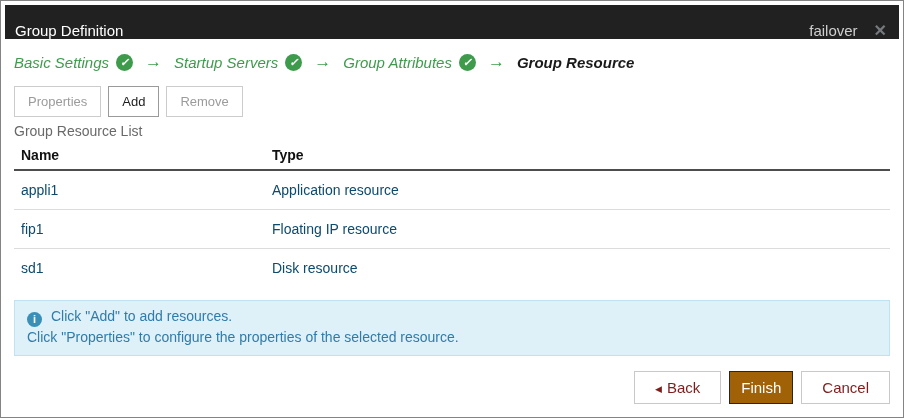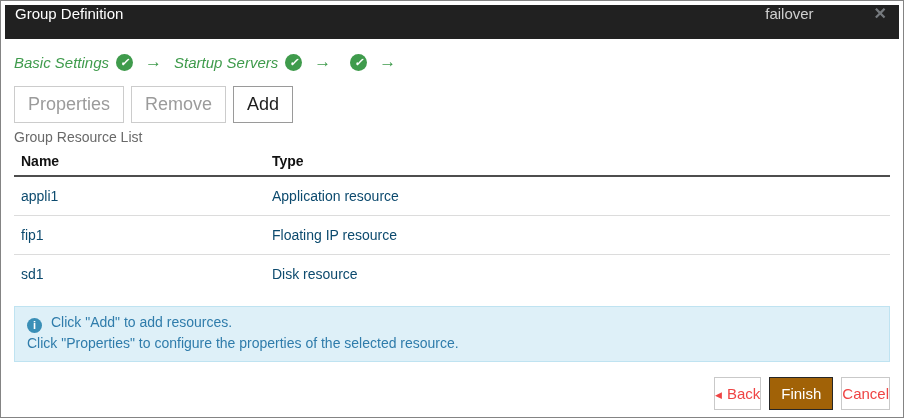--- a/index.html
+++ b/index.html
@@ -13,26 +13,26 @@
     overflow: hidden;
     position: relative;
   }
 
   
   .titlebar {
     margin: 4px;
     height: 34px;
     background: #212121;
     display: flex;
-    align-items: flex-start;
+    align-items: flex-end;
     justify-content: space-between;
     padding: 0 12px 0 10px;
   }
   .titlebar .title { color: #ffffff; font-size: 15px; }
-  .titlebar-right { display: flex; align-items: center; gap: 44px; }
+  .titlebar-right { display: flex; align-items: center; }
   .titlebar .context { color: #cfcfcf; font-size: 15px; margin-right: 16px; }
   .titlebar .close {
     color: #75797d; font-size: 16px; font-weight: bold;
     cursor: pointer; line-height: 1;
   }
 
   .content { padding: 0 13px; }
 
   
   .wizard {
@@ -50,21 +50,21 @@
   }
   .wizard .arrow { color: #3f9b4c; font-size: 17px; font-weight: bold; margin: 0 12px; }
   .step.current { color: #1a1a1a; font-weight: bold; }
 
   
   .toolbar { margin-top: 9px; display: flex; gap: 7px; }
   .btn {
     background: #ffffff;
     border: 1px solid #c9c9c9;
     font-family: inherit;
-    font-size: 18px;
+    font-size: 13px;
     padding: 7px 13px;
     color: #1d1d1d;
     cursor: pointer;
   }
   .btn.disabled { color: #9b9b9b; border-color: #cccccc; }
   .btn.enabled { border-color: #9a9a9a; }
 
   
   .caption { margin-top: 6px; font-size: 14px; color: #696969; }
   table.resource-table {
@@ -96,21 +96,21 @@
     background: #3a8fb7; color: #fff;
     font-size: 11px; font-weight: bold;
     margin-right: 9px; vertical-align: -2px;
   }
 
   
   .footer {
     display: flex; justify-content: flex-end;
     gap: 8px; margin-top: 15px;
   }
-  .footer .btn { font-size: 15px; padding: 7px 0; color: #ef4444; }
+  .footer .btn { font-size: 15px; padding: 7px 20px; color: #7f1d1d; }
   .footer .btn .tri { font-size: 9px; margin-right: 5px; vertical-align: 1px; }
   .footer .btn.finish {
     background: #a16207; color: #ffffff; border-color: #262626;
     padding: 7px 11px;
   }
 </style>
 </head>
 <body>
 
 <div class="dialog">
@@ -130,29 +130,33 @@
         <span class="step-label">Basic Settings</span>
         <span class="check">✓</span>
       </span>
       <span class="arrow">→</span>
       <span class="step done">
         <span class="step-label">Startup Servers</span>
         <span class="check">✓</span>
       </span>
       <span class="arrow">→</span>
       <span class="step done">
+        <span class="step-label">Group Attributes</span>
         <span class="check">✓</span>
       </span>
       <span class="arrow">→</span>
+      <span class="step current">
+        <span class="step-label">Group Resource</span>
+      </span>
     </div>
 
     <div class="toolbar">
       <button class="btn disabled">Properties</button>
+      <button class="btn enabled">Add</button>
       <button class="btn disabled">Remove</button>
-      <button class="btn enabled">Add</button>
     </div>
 
     <div class="caption">Group Resource List</div>
 
     <table class="resource-table">
       <thead>
         <tr>
           <th class="col-name">Name</th>
           <th class="col-type">Type</th>
         </tr>

